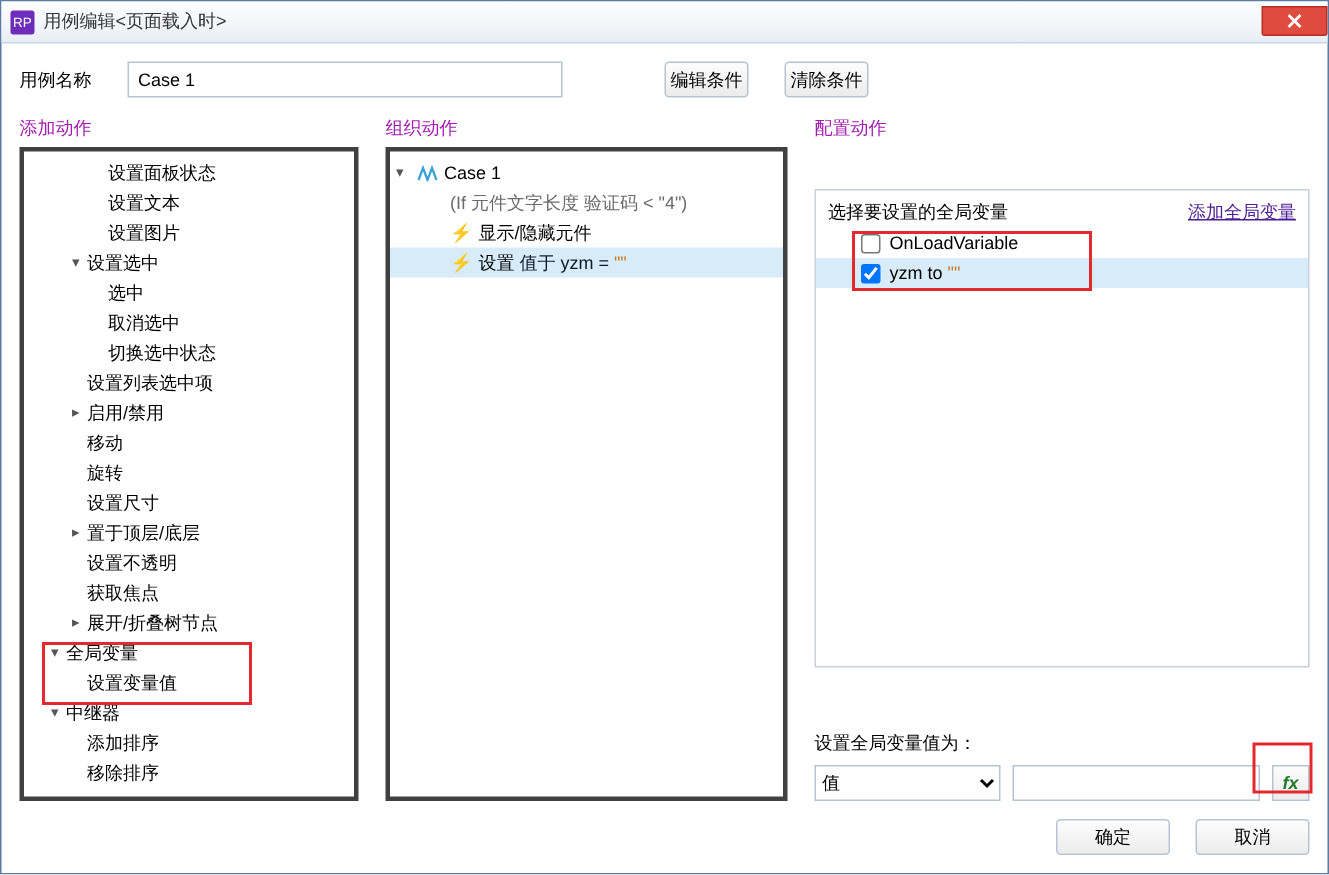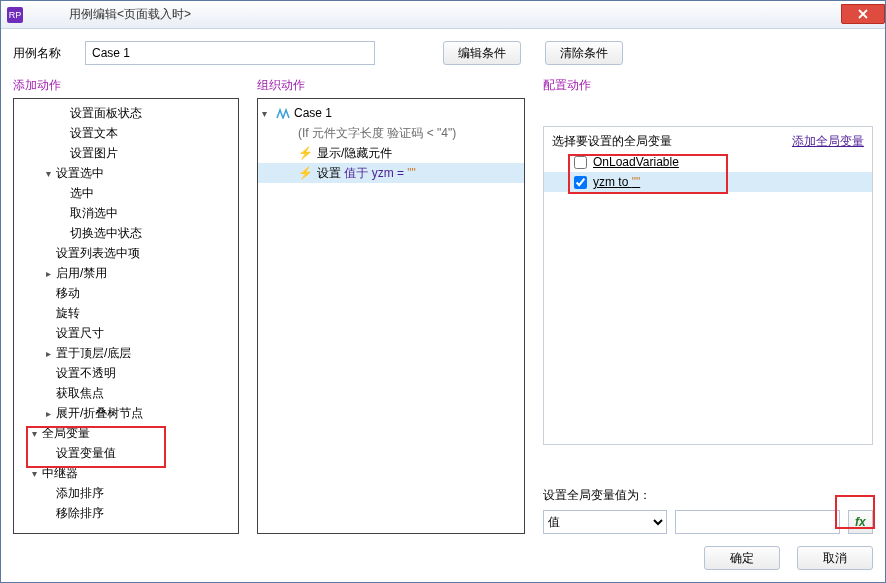--- a/index.html
+++ b/index.html
@@ -1,63 +1,63 @@
 <!DOCTYPE html>
 <html><head>
 <meta charset="utf-8">
 <style>
   * { box-sizing: border-box; margin: 0; padding: 0; font-family: "Microsoft YaHei", "Segoe UI", Tahoma, sans-serif; font-size: 12px; }
   html, body { height: 100%; }
   body { background: #fff; }
   .window { width: 886px; height: 583px; border: 1px solid #5a7aa0; background: #fff; display: flex; flex-direction: column; }
-  .titlebar { height: 28px; background: linear-gradient(#fefefe, #e9eef5); border-bottom: 1px solid #c9d6e8; display: flex; align-items: center; padding: 0 0 0 6px; color: #333; gap: 40px; }
+  .titlebar { height: 28px; background: linear-gradient(#fefefe, #e9eef5); border-bottom: 1px solid #c9d6e8; display: flex; align-items: center; padding: 0 0 0 6px; color: #333; }
   .titlebar .app-icon { width: 16px; height: 16px; background: #6d2cba; color: #fff; font-size: 9px; display: inline-flex; align-items: center; justify-content: center; margin-right: 6px; border-radius: 2px; }
   .titlebar .title-text {}
   .titlebar .close-btn { margin-left: auto; width: 44px; height: 20px; background: #e04b3f; color: #fff; display: flex; align-items: center; justify-content: center; font-size: 14px; border: 1px solid #b92e22; border-radius: 0 0 2px 2px; margin-top: -1px; cursor: pointer; }
   .content { flex: 1; padding: 12px; display: flex; flex-direction: column; gap: 12px; }
   .row-top { display: flex; align-items: center; gap: 24px; }
   .row-top label {}
   .row-top input.case-name { width: 290px; height: 24px; border: 1px solid #b5c3d4; padding: 2px 6px; }
   .row-top .spacer { width: 20px; }
-  .btn { height: 24px; padding: 0 14px; background: linear-gradient(#fdfdfd,#ececec); border: 1px solid #b5c3d4; border-radius: 3px; cursor: pointer; }
+  .btn { height: 24px; padding: 0 3px; background: linear-gradient(#fdfdfd,#ececec); border: 1px solid #b5c3d4; border-radius: 3px; cursor: pointer; }
   .panels { flex: 1; display: flex; gap: 18px; }
   .panel { min-width: 0; display: flex; flex-direction: column; gap: 4px; }
   .panel-label { color: #a21caf; }
-  .panel .box { flex: 1; border: 1px solid #404040; background: #fff; overflow: auto; }
+  .panel .box { flex: 1; border: 3px solid #404040; background: #fff; overflow: auto; }
   .panel.add { width: 226px; }
   .panel.org { width: 268px; }
   .panel.cfg { flex: 1; display: flex; flex-direction: column; gap: 32px; }
   .tree { padding: 4px 0; }
   .tree-node { display: flex; align-items: center; height: 20px; padding: 0 4px; cursor: default; white-space: nowrap; }
   .indent { display: inline-block; width: 14px; }
   .tri { display: inline-block; width: 10px; font-size: 10px; color: #555; cursor: pointer; }
   .tree-node .label {}
   .panel.add .box { position: relative; }
   .red-box { position: absolute; border: 2px solid #e3292d; pointer-events: none; }
   .org .box { position: relative; }
   .org-row { display: flex; align-items: center; height: 20px; padding: 0 4px; gap: 4px; }
   .org-row.sel { background: #d7ecf8; }
   .cond-text { color: #6b6b6b; }
   .bolt { color: #555; }
   .cfg .cfg-top { border: 1px solid #c9d0d8; background: #fff; flex: 1; display: flex; flex-direction: column; }
   .cfg-head { display: flex; align-items: center; padding: 6px 8px 2px 8px; }
   .cfg-head .link { margin-left: auto; color: #4c1d95; text-decoration: underline; cursor: pointer; }
   .var-list { flex: 1; overflow: auto; position: relative; }
-  .var-row { display: flex; align-items: center; height: 20px; padding: 0 8px 0 30px; gap: 6px; text-decoration: underline; }
+  .var-row { display: flex; align-items: center; height: 20px; padding: 0 8px 0 30px; gap: 6px; }
   .var-row.sel { background: #d7ecf8; }
   .var-row input[type=checkbox] { cursor: pointer; }
   .cfg-bottom { display: flex; flex-direction: column; gap: 6px; margin-top: 10px; }
   .cfg-bottom .row { display: flex; align-items: center; gap: 8px; }
   select.value-type { width: 148px; height: 24px; border: 1px solid #b5c3d4; background: #fff; }
   input.value-input { flex: 1; height: 24px; border: 1px solid #b5c3d4; padding: 0 4px; }
   .fx-btn { width: 30px; height: 24px; border: 1px solid #b5c3d4; background: linear-gradient(#fdfdfd,#ececec); color: #207a28; font-style: italic; font-weight: bold; cursor: pointer; }
   .cfg-bottom-wrap { position: relative; }
   .footer { display: flex; justify-content: flex-end; gap: 17px; padding: 0 12px 12px 0; }
   .footer .btn { width: 76px; }
-  .green-text { color: #4c1d95; }
+  .green-text { color: #0f172a; }
   .quote-text { color: #c97a2a; }
 </style>
 </head>
 <body>
 
 <div class="window">
   <div class="titlebar">
     <span class="app-icon">RP</span>
     <span class="title-text">用例编辑&lt;页面载入时&gt;</span>
     <div class="close-btn">

